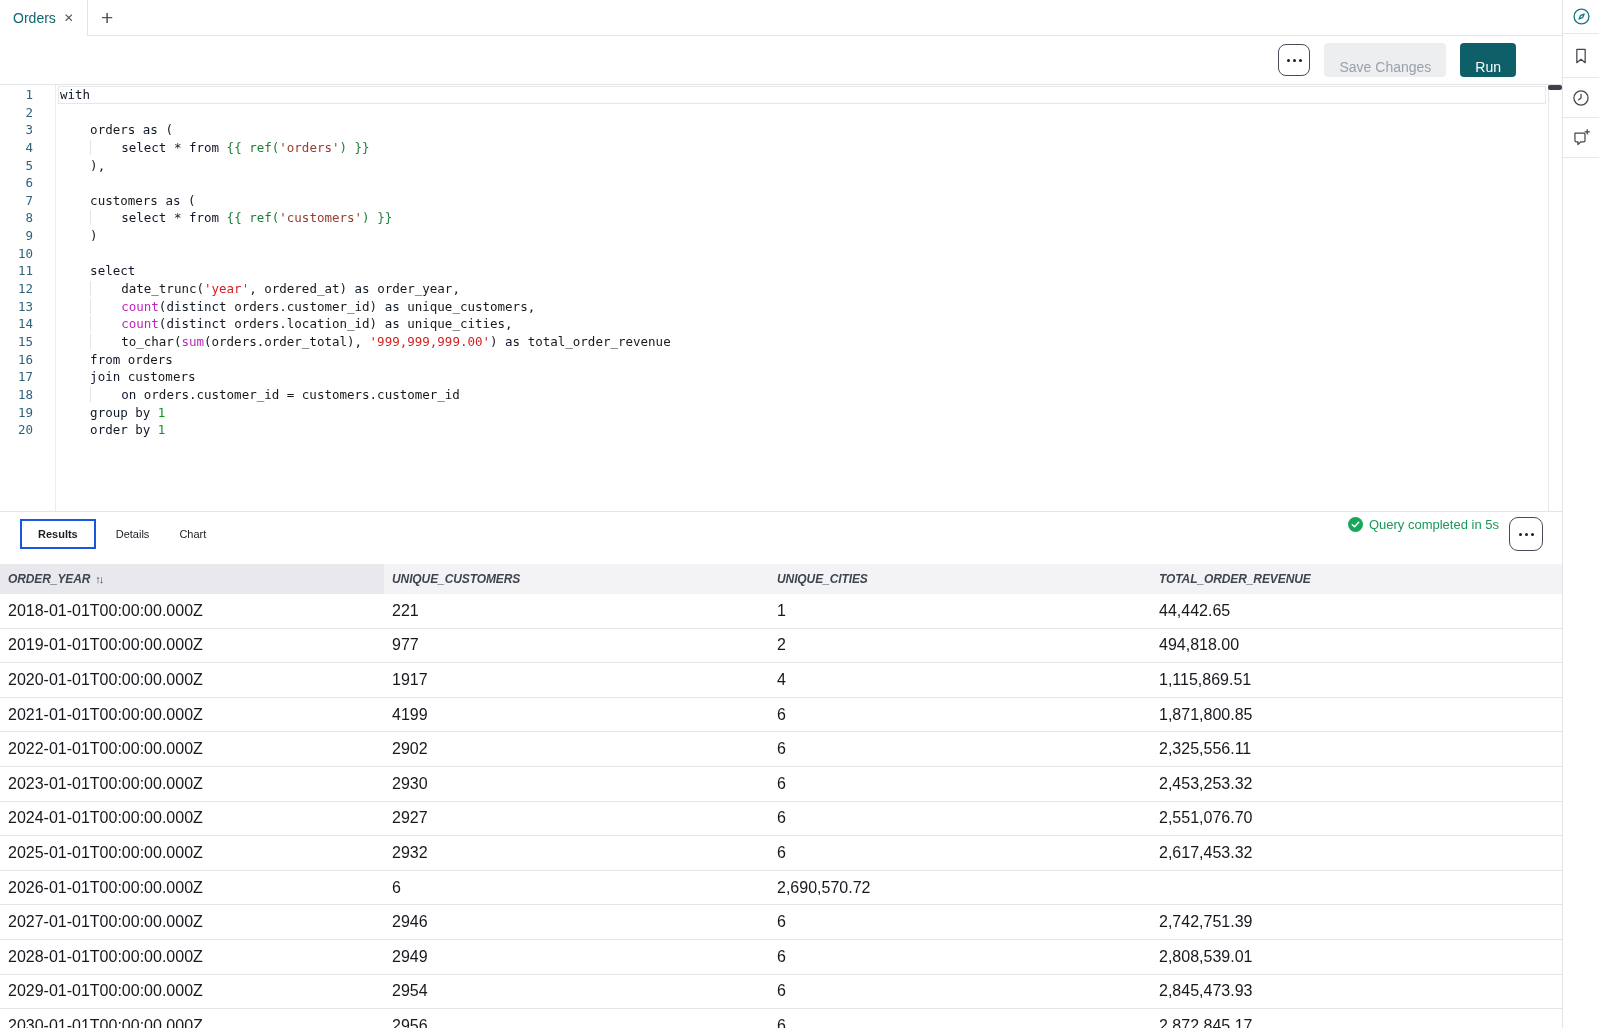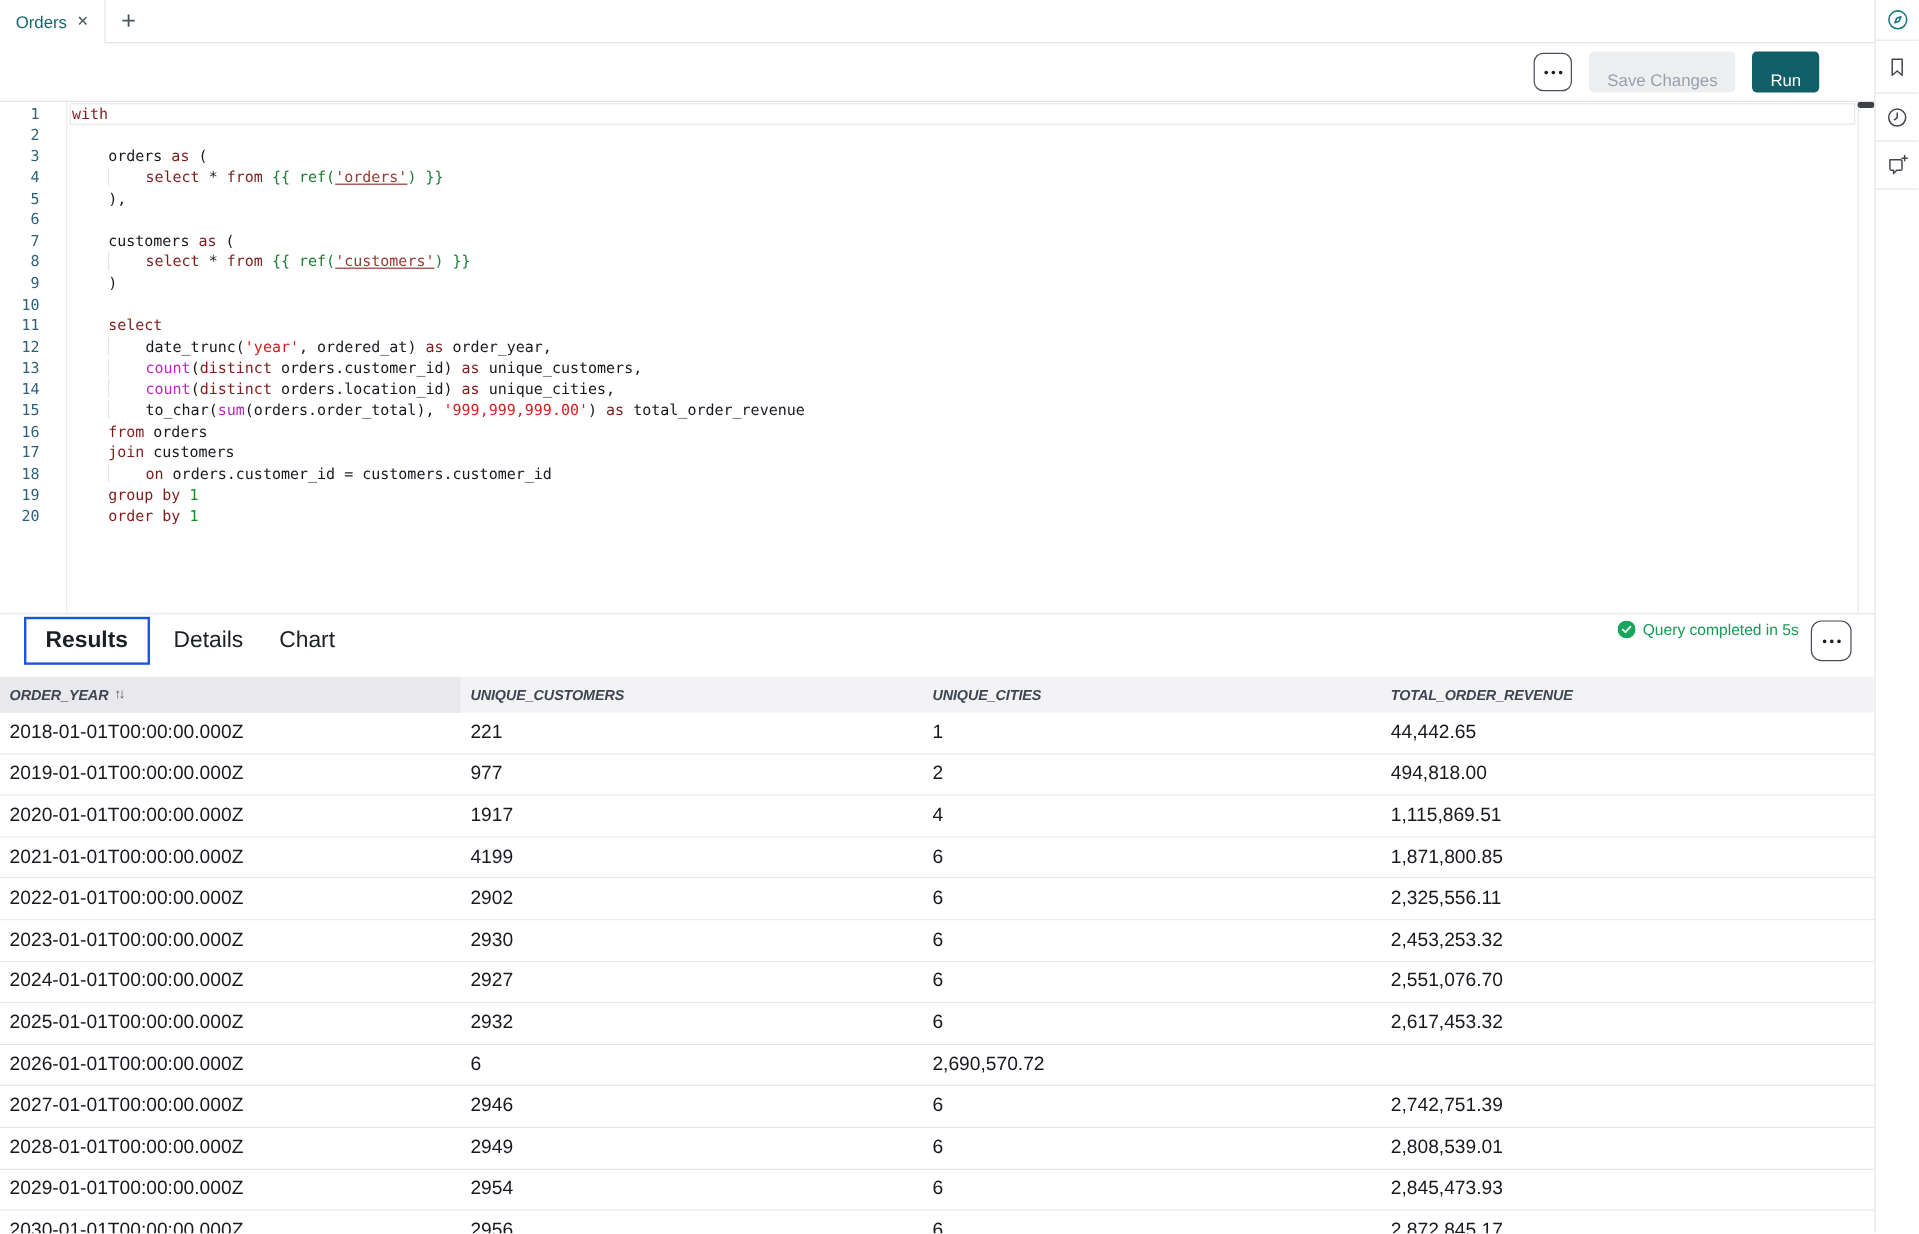--- a/index.html
+++ b/index.html
@@ -38,32 +38,32 @@
   
   .editor { position:absolute; left:0; top:85px; width:1562px; height:426px; background:#fff; }
   .gutter-sep { position:absolute; left:55px; top:0; bottom:0; width:1px; background:#ececf0; }
   .editor-right-border { position:absolute; left:1548px; top:0; bottom:0; width:1px; background:#e4e6e9; }
   .active-line-box { position:absolute; left:58px; top:1px; width:1488px; height:18px; border:1px solid #e7e7ea; pointer-events:none; }
   .scroll-thumb { position:absolute; left:1548px; top:0px; width:14px; height:5px; background:#3f4148; border-radius:2px; cursor:grab; }
   .code { position:relative; padding-top:1px; font-family:"DejaVu Sans Mono", monospace; font-size:12.5px; }
   .code-line { display:flex; height:17.65px; line-height:17.65px; white-space:pre; }
   .ln { width:55px; padding-right:22px; text-align:right; color:#30607a; flex:none; user-select:none; }
   .lc { padding-left:5px; color:#17191e; }
-  .t-k { color:#7f1d1d; }
+  .t-k { color:#0f172a; }
   .t-f { color:#c026c0; }
   .t-s { color:#cf2222; }
   .t-n { color:#13941c; }
   .t-j { color:#1e7d36; }
-  .t-r { color:#993a33; text-decoration:underline; }
+  .t-r { color:#993a33; }
   .t-g { border-left:1px solid #e4e4e8; }
 
   
   .results { position:absolute; left:0; top:511px; width:1562px; border-top:1px solid #e3e5e8; background:#fff; }
   .results-bar { height:44px; display:flex; align-items:center; }
-  .rtab { font-size:19px; color:#1b1e24; cursor:pointer; padding:8px 0; }
+  .rtab { font-size:11px; color:#1b1e24; cursor:pointer; padding:8px 0; }
   .rtab.active { font-weight:700; border:2px solid #1a56db; padding:7px 16px; margin-left:20px; background:#fff; }
   .rtab.details { margin-left:20px; }
   .rtab.chart { margin-left:30px; }
   .results-right { margin-left:auto; display:flex; align-items:flex-start; gap:10px; margin-right:19px; }
   .status { display:flex; align-items:center; gap:6px; color:#179a57; font-size:13px; }
   .more-results { width:34px; height:34px; border:1px solid #474d57; border-radius:9px; background:#fff;
     display:flex; align-items:center; justify-content:center; gap:3px; cursor:pointer; }
 
   
   .table { margin-top:8px; }

